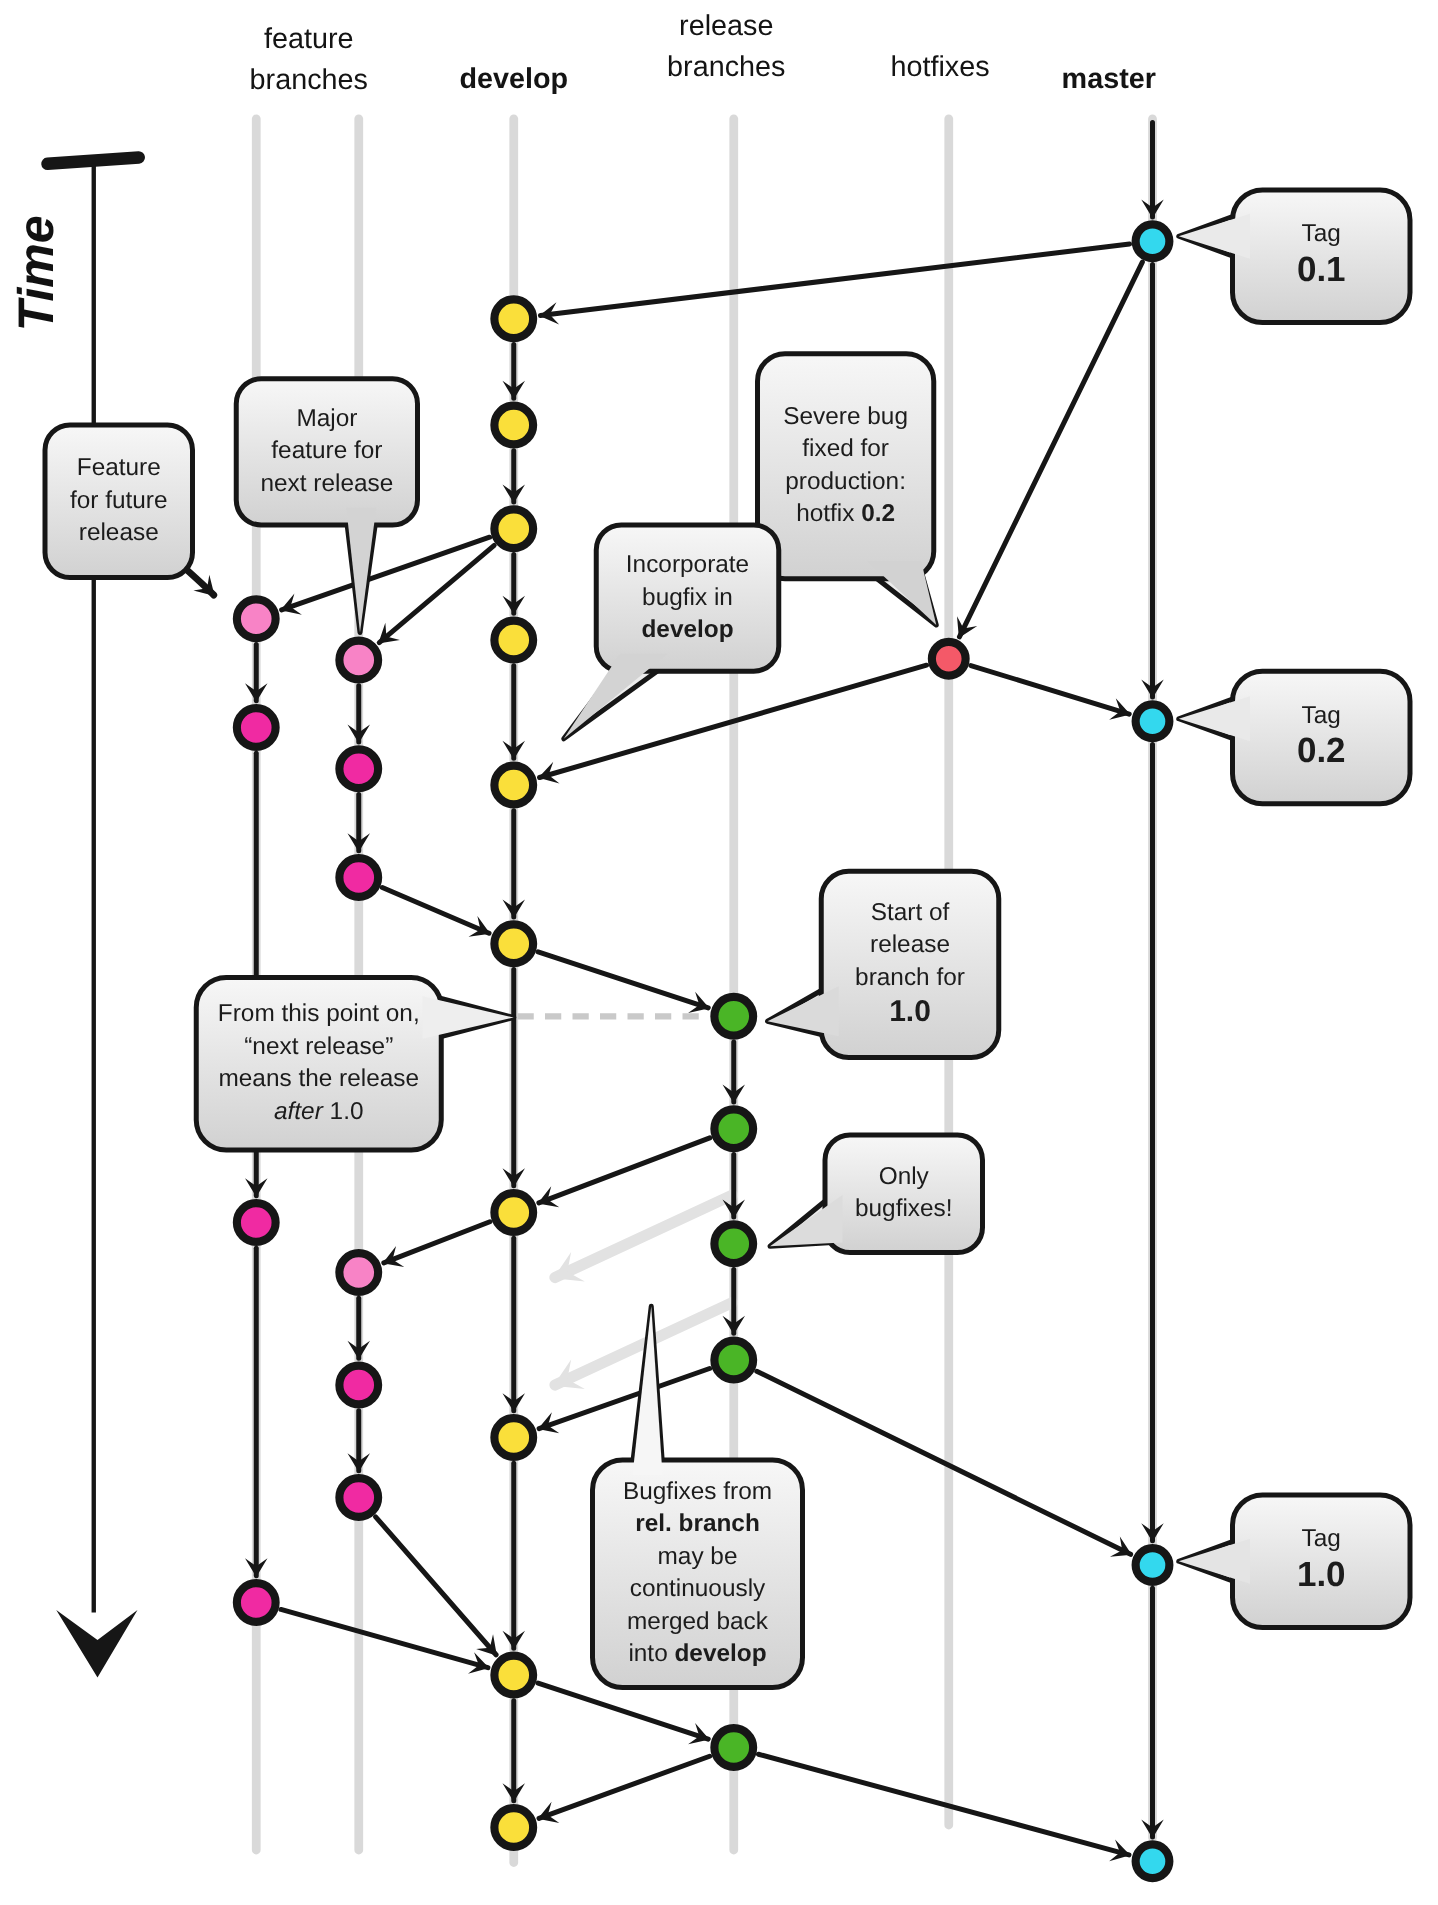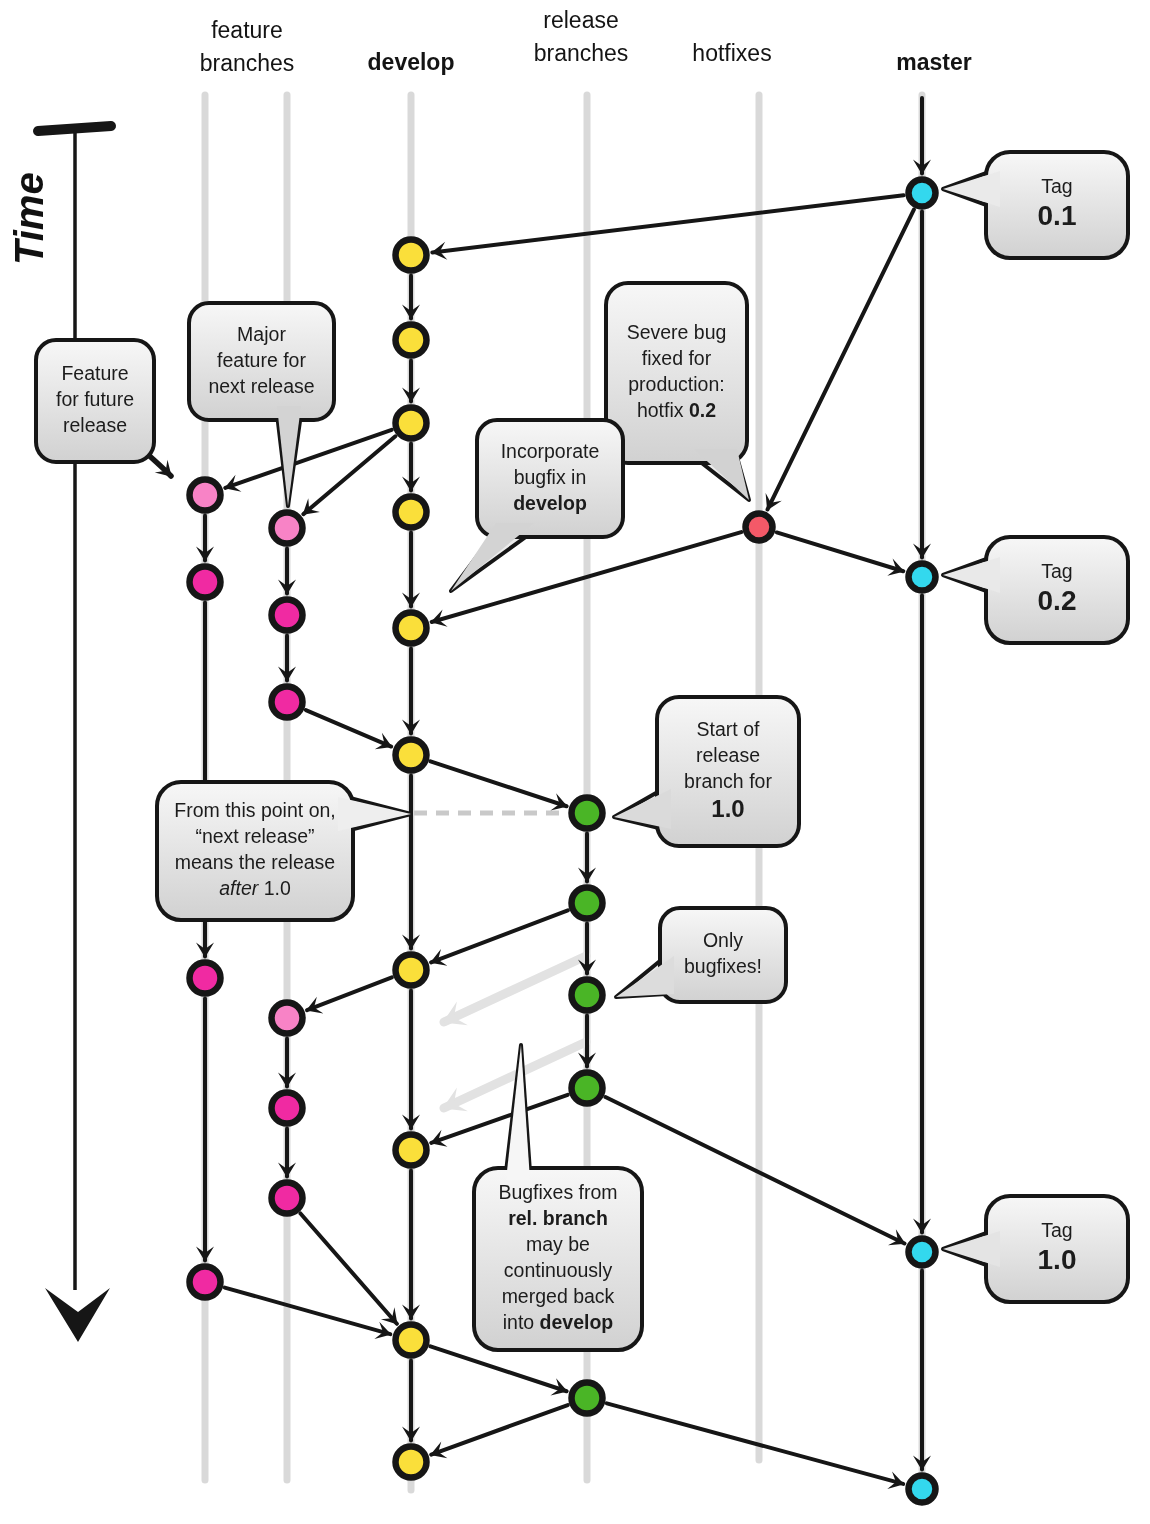--- a/index.html
+++ b/index.html
@@ -213,17 +213,17 @@
           <text x="558" y="1329.2" text-anchor="middle" font-size="19.5" fill="#1c1c1c"><tspan>into </tspan><tspan font-weight="700">develop</tspan></text>
         </g>
       </g>
     </svg>
 
   <div class="col" style="left:247px;top:14px">feature
 branches</div>
   <div class="col bold" style="left:411px;top:46px">develop</div>
   <div class="col" style="left:581px;top:4px">release
 branches</div>
-  <div class="col" style="left:732px;top:37px">hotfixes</div>
-  <div class="col bold" style="left:934px;top:46px">master</div>
+  <div class="col" style="left:752px;top:37px">hotfixes</div>
+  <div class="col bold" style="left:887px;top:46px">master</div>
 
   <div class="time-label">Time</div>
 </div>
 
 </body></html>

